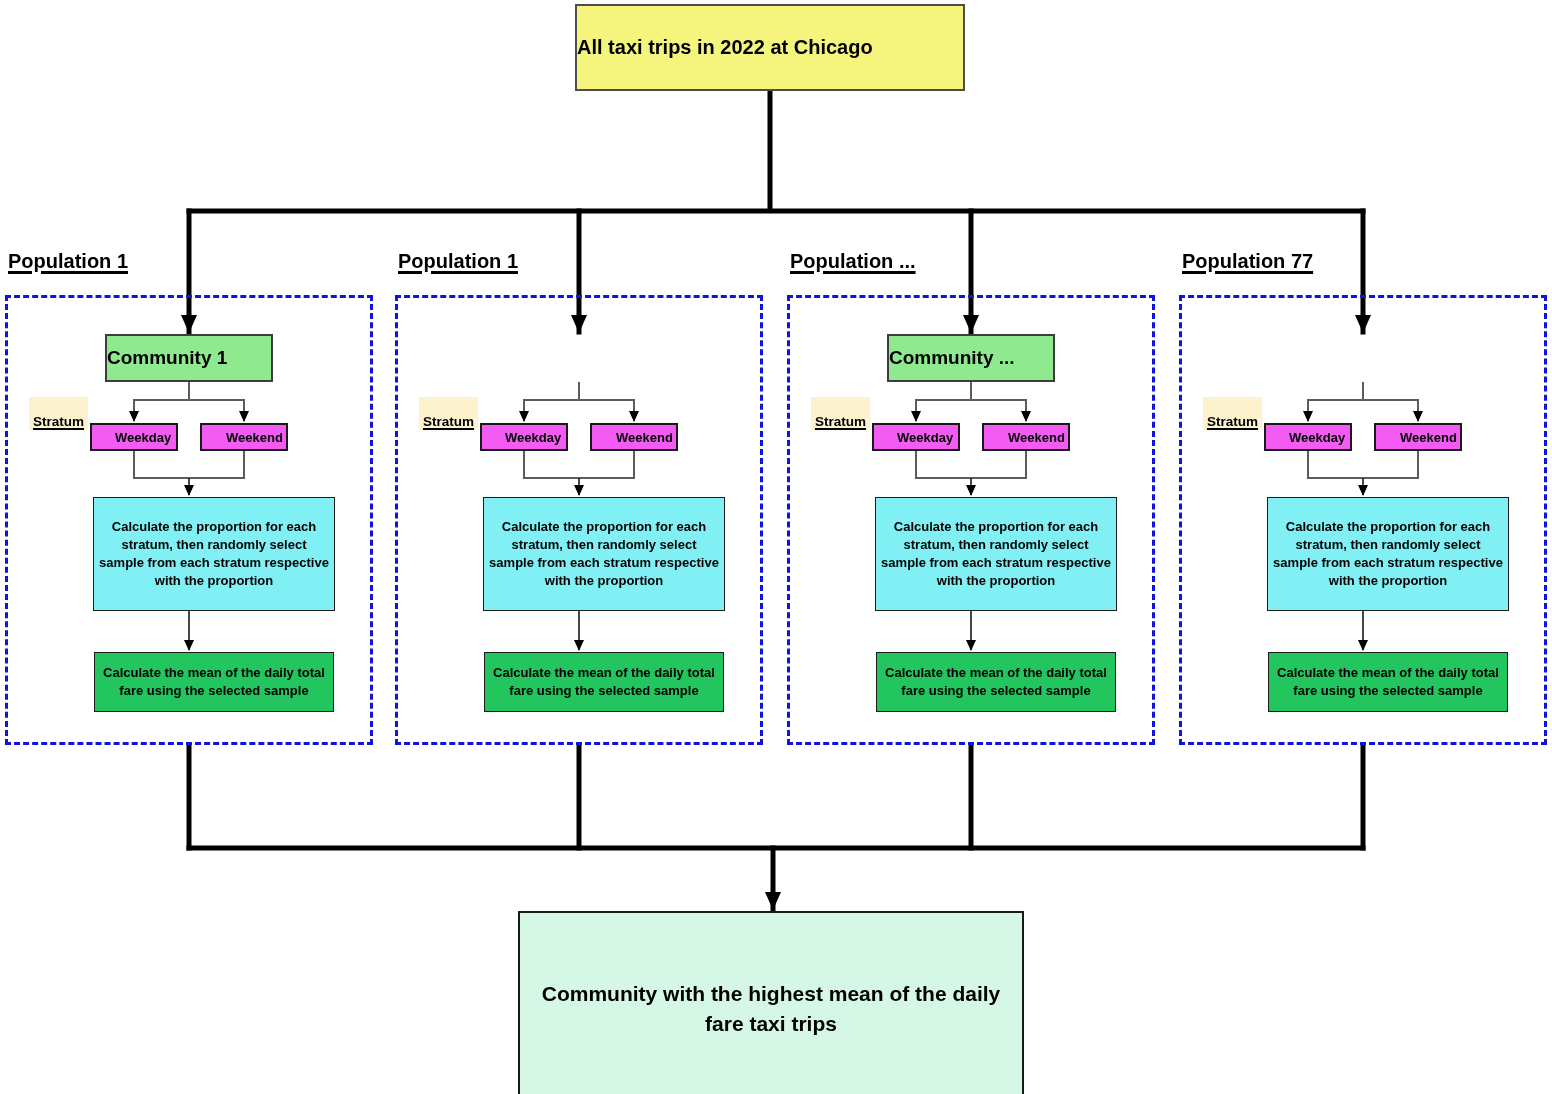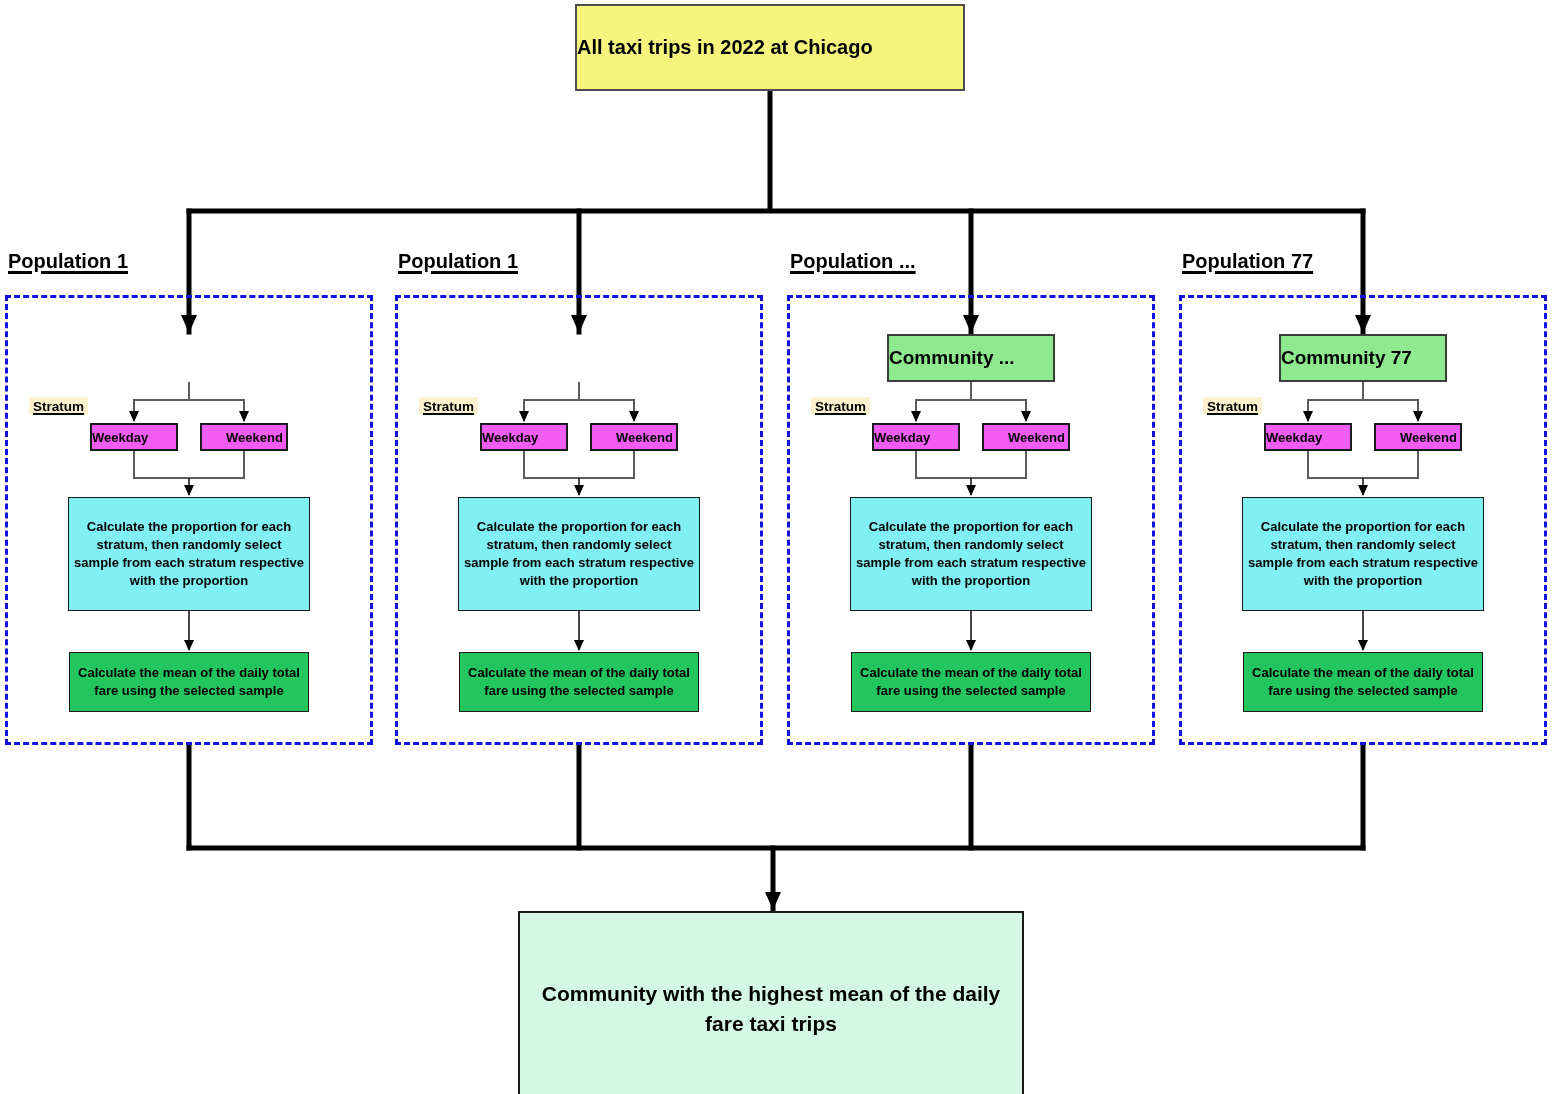--- a/index.html
+++ b/index.html
@@ -46,31 +46,31 @@
   .community{
     left:97px;top:36px;width:168px;height:48px;
     background:#8FE98F;border:2px solid #3d3d3d;
     font-size:19px;
   }
   .stratum-label{
     position:absolute;left:21px;top:99px;
     background:#FCF2CE;
     font-size:13.5px;font-weight:bold;
     text-decoration:underline;text-decoration-thickness:2px;text-underline-offset:2px;
-    padding:2px 4px 1px 4px;
+    padding:17px 4px 1px 4px;
   }
   .stratum{
     top:125px;width:88px;height:28px;
     background:#F25CF2;border:2px solid #1a1a1a;
     font-size:13px;
   }
-  .stratum.weekday{left:82px;}
+  .stratum.weekday{left:82px;padding-left:23px;}
   .stratum.weekend{left:192px;padding-left:24px;}
   .step{
-    font-size:13px;line-height:18px;padding:0 5px;
+    font-size:13px;line-height:18px;padding:0 5px;margin-left:25px;
   }
   .step.cyan{
     left:60px;top:199px;width:242px;height:114px;
     background:#80F0F4;border:1.5px solid #1a1a1a;
   }
   .step.orange{
     left:61px;top:354px;width:240px;height:60px;
     background:#22c55e;border:1.5px solid #1a1a1a;
   }
 
@@ -143,20 +143,21 @@
       <line class="wire-thick" x1="773" y1="848" x2="773" y2="909" marker-end="url(#arrowBig)"></line>
     </g>
   </svg>
 
   <div class="box root-box">
     <span>All taxi trips in 2022 at Chicago</span>
   </div>
 
   <div class="pop-title" style="left:8px">Population 1</div>
   <div class="panel" style="left:5px">
+    <div class="box community">Community 1</div>
     <div class="stratum-label">Stratum</div>
     <div class="box stratum weekday">Weekday</div>
     <div class="box stratum weekend">Weekend</div>
     <div class="box step cyan">Calculate the proportion for each stratum, then randomly select sample from each stratum respective with the proportion</div>
     <div class="box step orange">Calculate the mean of the daily total fare using the selected sample</div>
   </div>
 
   <div class="pop-title" style="left:398px">Population 1</div>
   <div class="panel" style="left:395px">
     <div class="stratum-label">Stratum</div>
@@ -171,21 +172,20 @@
     <div class="box community">Community ...</div>
     <div class="stratum-label">Stratum</div>
     <div class="box stratum weekday">Weekday</div>
     <div class="box stratum weekend">Weekend</div>
     <div class="box step cyan">Calculate the proportion for each stratum, then randomly select sample from each stratum respective with the proportion</div>
     <div class="box step orange">Calculate the mean of the daily total fare using the selected sample</div>
   </div>
 
   <div class="pop-title" style="left:1182px">Population 77</div>
   <div class="panel" style="left:1179px">
-    <div class="box community">Community 77</div>
     <div class="stratum-label">Stratum</div>
     <div class="box stratum weekday">Weekday</div>
     <div class="box stratum weekend">Weekend</div>
     <div class="box step cyan">Calculate the proportion for each stratum, then randomly select sample from each stratum respective with the proportion</div>
     <div class="box step orange">Calculate the mean of the daily total fare using the selected sample</div>
   </div>
 
   <div class="box result-box">
     <span>Community with the highest mean of the daily fare taxi trips</span>
   </div>

